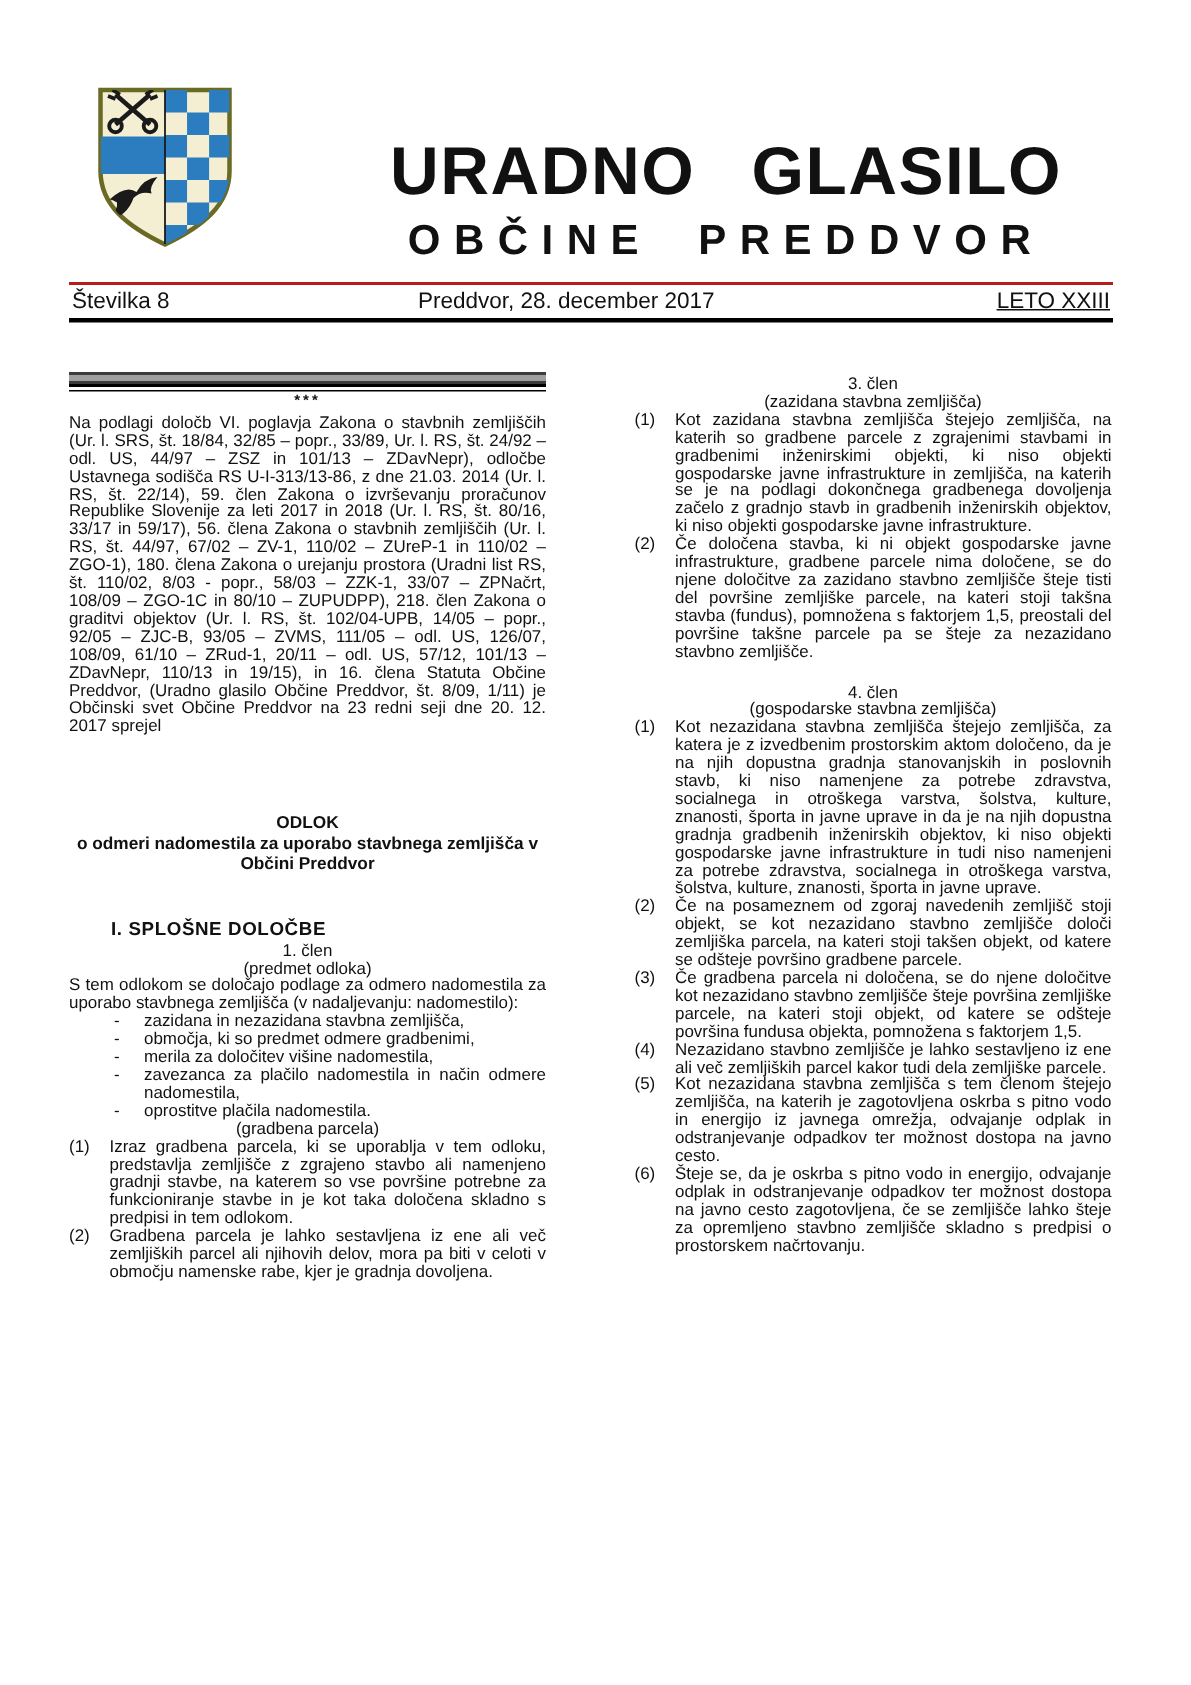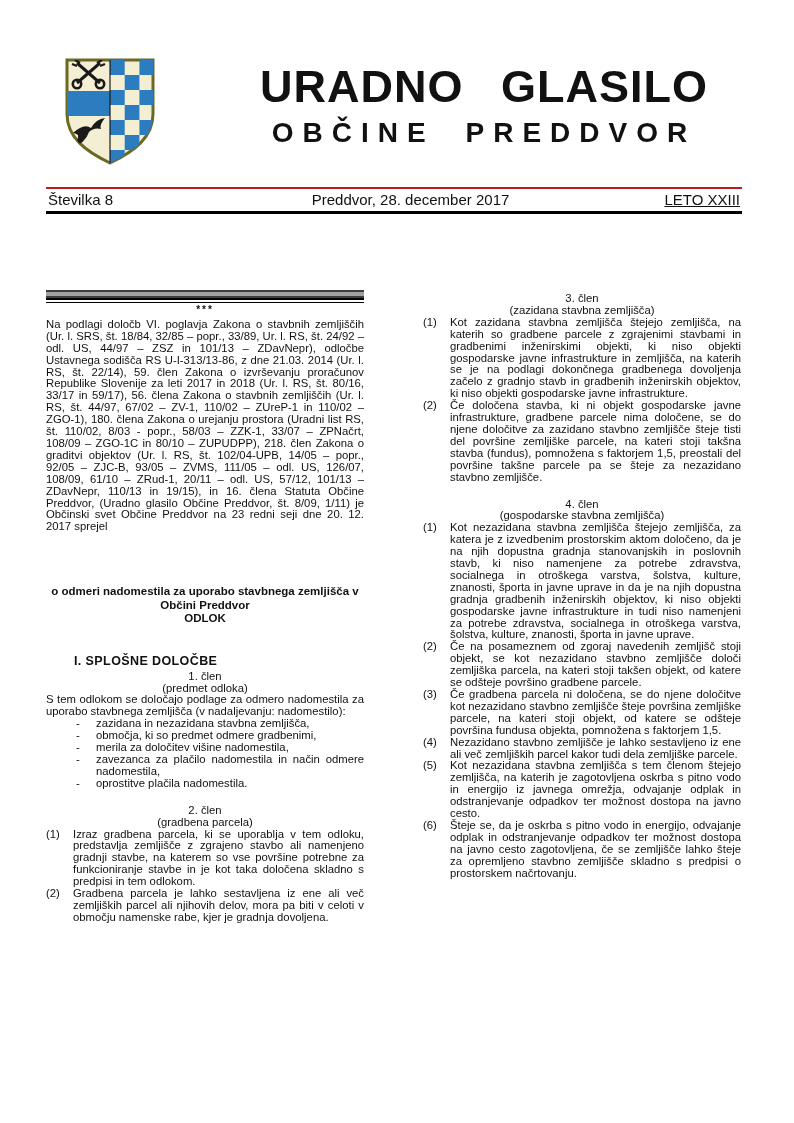--- a/index.html
+++ b/index.html
@@ -1,37 +1,37 @@
 <!DOCTYPE html>
 <html><head>
 <meta charset="utf-8">
 <style>
   html,body{margin:0;padding:0;background:#fff;}
   body{width:794px;height:1123px;position:relative;overflow:hidden;
        font-family:"Liberation Sans","DejaVu Sans",sans-serif;color:#111;}
   .page{padding:54px 52px 0 46px;}
 
   
-  .masthead{display:flex;align-items:flex-start;gap:46px;}
+  .masthead{display:flex;align-items:flex-end;gap:46px;}
   .logo-wrap{width:120px;flex:0 0 120px;padding-left:14px;}
   .titles{flex:1;text-align:center;padding-top:10px;}
   .title1{font-size:45px;font-weight:bold;letter-spacing:1px;word-spacing:24px;
           line-height:1;white-space:nowrap;}
   .title2{font-size:28px;font-weight:bold;letter-spacing:9px;word-spacing:14px;
           margin-top:10px;line-height:1;white-space:nowrap;}
 
   .info-bar{margin-top:14px;border-top:2px solid #b91c1c;border-bottom:3px solid #000;
             padding:2px 2px 3px 2px;display:flex;align-items:baseline;font-size:15px;}
   .info-bar .cell{flex:1;}
-  .info-bar .c{text-align:right;}
+  .info-bar .c{text-align:left;}
   .info-bar .r{text-align:right;text-decoration:underline;}
 
   
   .cols{display:flex;gap:59px;margin-top:33px;}
-  .col{width:318px;flex:0 0 318px;font-size:11.3px;line-height:11.9px;text-align:justify;margin-top:43px;}
+  .col{width:318px;flex:0 0 318px;font-size:11.3px;line-height:11.9px;text-align:justify;}
 
   .sep-thick{height:4px;background:#a0a0a0;border-top:2px solid #3d3d3d;border-bottom:2px solid #3d3d3d;}
   .sep-double{height:2px;border-top:2px solid #000;border-bottom:1px solid #000;}
 
   .entry-no{text-align:center;font-weight:bold;font-size:12.5px;margin:24px 0 13px 0;}
   .stars{text-align:center;font-size:10px;font-weight:bold;letter-spacing:2px;margin:1px 0 2px 0;}
 
   .decree-title{margin-top:52px;text-align:center;font-weight:bold;font-size:11.5px;line-height:13.5px;}
   .section-h{margin-top:30px;font-weight:bold;font-size:12.5px;text-align:left;letter-spacing:.4px;padding-left:28px;}
 
@@ -109,38 +109,37 @@
   <div class="cols">
 
     <div class="col">
       <div class="sep-thick"></div>
       <div class="sep-double"></div>
       <div class="stars">***</div>
 
       <p style="margin:3px 0 0 0;">Na podlagi določb VI. poglavja Zakona o stavbnih zemljiščih (Ur. l. SRS, št. 18/84, 32/85 – popr., 33/89, Ur. l. RS, št. 24/92 – odl. US, 44/97 – ZSZ in 101/13 – ZDavNepr), odločbe Ustavnega sodišča RS U-I-313/13-86, z dne 21.03. 2014 (Ur. l. RS, št. 22/14), 59. člen Zakona o izvrševanju proračunov Republike Slovenije za leti 2017 in 2018 (Ur. l. RS, št. 80/16, 33/17 in 59/17), 56. člena Zakona o stavbnih zemljiščih (Ur. l. RS, št. 44/97, 67/02 – ZV-1, 110/02 – ZUreP-1 in 110/02 – ZGO-1), 180. člena Zakona o urejanju prostora (Uradni list RS, št. 110/02, 8/03 - popr., 58/03 – ZZK-1, 33/07 – ZPNačrt, 108/09 – ZGO-1C in 80/10 – ZUPUDPP), 218. člen Zakona o graditvi objektov (Ur. l. RS, št. 102/04-UPB, 14/05 – popr., 92/05 – ZJC-B, 93/05 – ZVMS, 111/05 – odl. US, 126/07, 108/09, 61/10 – ZRud-1, 20/11 – odl. US, 57/12, 101/13 – ZDavNepr, 110/13 in 19/15), in 16. člena Statuta Občine Preddvor, (Uradno glasilo Občine Preddvor, št. 8/09, 1/11) je Občinski svet Občine Preddvor na 23 redni seji dne 20. 12. 2017 sprejel</p>
 
       <div class="decree-title">
+        <div>ODLOK</div>
         <div>o odmeri nadomestila za uporabo stavbnega zemljišča v Občini Preddvor</div>
-        <div>ODLOK</div>
       </div>
 
       <div class="section-h">I.  SPLOŠNE DOLOČBE</div>
 
       <div class="art-no">1. člen</div>
       <div class="art-cap">(predmet odloka)</div>
       <p style="margin:0;">S tem odlokom se določajo podlage za odmero nadomestila za uporabo stavbnega zemljišča (v nadaljevanju: nadomestilo):</p>
       <div class="bullets">
         <div class="bullet"><span class="dash">-</span><span>zazidana in nezazidana stavbna zemljišča,</span></div>
         <div class="bullet"><span class="dash">-</span><span>območja, ki so predmet odmere gradbenimi,</span></div>
         <div class="bullet"><span class="dash">-</span><span>merila za določitev višine nadomestila,</span></div>
         <div class="bullet"><span class="dash">-</span><span>zavezanca za plačilo nadomestila in način odmere nadomestila,</span></div>
         <div class="bullet"><span class="dash">-</span><span>oprostitve plačila nadomestila.</span></div>
       </div>
 
-      <div class="art-no art-gap">2. člen</div>
       <div class="art-cap">(gradbena parcela)</div>
       <div class="num-para"><span class="pnum">(1)</span><span>Izraz gradbena parcela, ki se uporablja v tem odloku, predstavlja zemljišče z zgrajeno stavbo ali namenjeno gradnji stavbe, na katerem so vse površine potrebne za funkcioniranje stavbe in je kot taka določena skladno s predpisi in tem odlokom.</span></div>
       <div class="num-para"><span class="pnum">(2)</span><span>Gradbena parcela je lahko sestavljena iz ene ali več zemljiških parcel ali njihovih delov, mora pa biti v celoti v območju namenske rabe, kjer je gradnja dovoljena.</span></div>
     </div>
 
     <div class="col" style="padding-top:3px;">
       <div class="art-no" style="margin-top:0;">3. člen</div>
       <div class="art-cap">(zazidana stavbna zemljišča)</div>
       <div class="num-para"><span class="pnum">(1)</span><span>Kot zazidana stavbna zemljišča štejejo zemljišča, na katerih so gradbene parcele z zgrajenimi stavbami in gradbenimi inženirskimi objekti, ki niso objekti gospodarske javne infrastrukture in zemljišča, na katerih se je na podlagi dokončnega gradbenega dovoljenja začelo z gradnjo stavb in gradbenih inženirskih objektov, ki niso objekti gospodarske javne infrastrukture.</span></div>
       <div class="num-para"><span class="pnum">(2)</span><span>Če določena stavba, ki ni objekt gospodarske javne infrastrukture, gradbene parcele nima določene, se do njene določitve za zazidano stavbno zemljišče šteje tisti del površine zemljiške parcele, na kateri stoji takšna stavba (fundus), pomnožena s faktorjem 1,5, preostali del površine takšne parcele pa se šteje za nezazidano stavbno zemljišče.</span></div>

